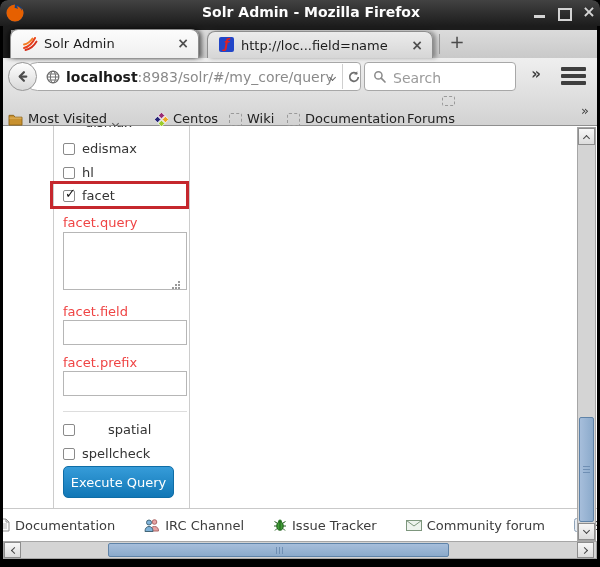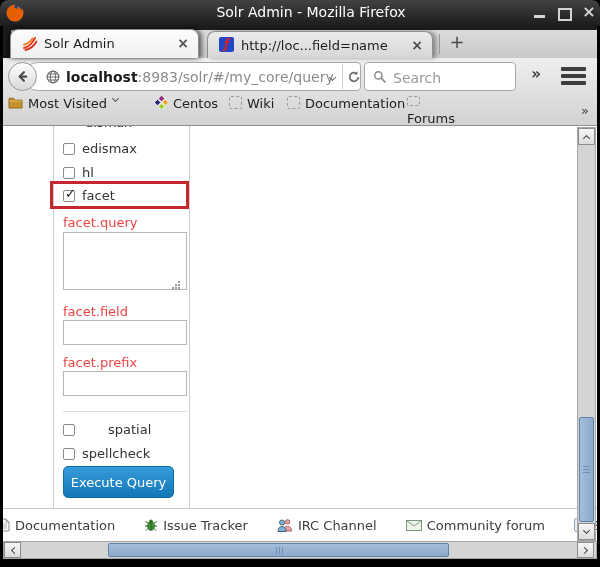--- a/index.html
+++ b/index.html
@@ -3,21 +3,21 @@
 <meta charset="utf-8">
 <style>
   html,body{margin:0;padding:0;background:#000;}
   #win{position:relative;width:600px;height:567px;background:#000;overflow:hidden;
        border-radius:8px 8px 0 0;font-family:"DejaVu Sans","Liberation Sans",sans-serif;}
   
   .titlebar{position:absolute;left:0;top:0;width:600px;height:26px;
             background:linear-gradient(#424242,#1c1c1c);border-radius:8px 8px 0 0;}
   .fxlogo{position:absolute;left:6px;top:4px;width:18px;height:18px;}
   .title{position:absolute;left:0;right:0;top:4px;text-align:center;
-         font-size:14px;font-weight:normal;color:#fdfdfd;padding-left:22px;}
+         font-size:14px;font-weight:bold;color:#fdfdfd;padding-left:22px;}
   .btn-min{position:absolute;left:534px;top:15px;width:11px;height:3px;background:#d4d4d4;}
   .btn-max{position:absolute;left:558px;top:8px;width:10px;height:9px;border:2px solid #d4d4d4;}
   .btn-close{position:absolute;left:581px;top:2px;width:16px;height:20px;
              font-size:16px;font-weight:bold;color:#d4d4d4;text-align:center;line-height:20px;}
   
   .tabstrip{position:absolute;left:3px;top:26px;width:594px;height:32px;
             background:linear-gradient(#dedede,#c9c9c9);}
   .strip-top{position:absolute;left:0;top:0;width:594px;height:4px;background:#1c1c1c;}
   .strip-darkleft{position:absolute;left:0;top:0;width:8px;height:32px;background:#1c1c1c;}
   .tab{position:absolute;box-sizing:border-box;border:1px solid #8e8e8e;border-bottom:none;
@@ -64,21 +64,21 @@
   .hbar{width:25px;height:4px;background:#3e3e3e;border-radius:1px;margin-bottom:3px;}
   
   .chv{display:inline-block;width:6px;height:6px;border-right:2px solid #555;
        border-bottom:2px solid #555;}
   .chv-down{transform:rotate(45deg);}
   .chv-up{transform:rotate(-135deg);}
   .chv-left{transform:rotate(135deg);}
   .chv-right{transform:rotate(-45deg);}
   .chv-sm{width:4px;height:4px;border-width:1.6px;}
   
-  .bm{position:absolute;top:38px;height:30px;display:flex;align-items:flex-start;gap:5px;
+  .bm{position:absolute;top:38px;height:30px;display:flex;align-items:flex-end;gap:5px;
       font-size:13px;color:#222;}
   .bm-ph{width:11px;height:11px;border:1px dashed #9a9a9a;border-radius:2px;}
   .bm-ovf{position:absolute;right:8px;top:38px;height:30px;line-height:30px;
           font-size:13px;color:#3e3e3e;}
   
   .content{position:absolute;left:3px;top:126px;width:594px;height:388px;background:#fff;}
   .fcol{position:absolute;left:50px;top:0;width:135px;height:382px;
         border-left:1px solid #ccc;border-right:1px solid #ccc;box-sizing:content-box;}
   .clipbox{position:absolute;left:31px;top:0;height:5px;overflow:hidden;}
   .clipbox span{display:block;margin-top:-11px;font-size:13px;color:#333;}
@@ -296,40 +296,40 @@
     <div class="flinks">
       <span class="flink">
         <svg viewBox="0 0 12 14" width="12" height="14">
           <path d="M1 1h7l3 3v9H1z" fill="#fbfbfb" stroke="#909090"></path>
           <path d="M8 1v3h3" fill="none" stroke="#909090"></path>
           <path d="M3 6h6M3 8h6M3 10h6" stroke="#b5b5b5"></path>
         </svg>
         <span>Documentation</span>
       </span>
       <span class="flink">
+        <svg viewBox="0 0 16 14" width="16" height="14">
+          <circle cx="10.5" cy="4" r="2.3" fill="#e8a2a2" stroke="#a66"></circle>
+          <path d="M6.5 13c0-3 1.5-4.5 4-4.5s4 1.5 4 4.5z" fill="#e8a2a2" stroke="#a66"></path>
+          <circle cx="5" cy="4.5" r="2.5" fill="#7fb2d9" stroke="#467"></circle>
+          <path d="M1 13.5C1 10 2.8 8.5 5 8.5s4 1.5 4 5z" fill="#7fb2d9" stroke="#467"></path>
+        </svg>
+        <span>IRC Channel</span>
+      </span>
+      <span class="flink">
         <svg viewBox="0 0 14 14" width="14" height="14">
           <g stroke="#1e5c1a" stroke-width="1">
               <path d="M4 5 1.5 3.5M4 8H1M4 10.5 2 12.5M10 5l2.5-1.5M10 8h3M10 10.5l2 2" fill="none"></path>
             </g>
           <circle cx="7" cy="3.2" r="1.8" fill="#2e7d2a"></circle>
           <ellipse cx="7" cy="8" rx="3.2" ry="4.2" fill="#3f9c35" stroke="#1e5c1a"></ellipse>
           <path d="M7 4.5v7" stroke="#1e5c1a"></path>
         </svg>
         <span>Issue Tracker</span>
       </span>
       <span class="flink">
-        <svg viewBox="0 0 16 14" width="16" height="14">
-          <circle cx="10.5" cy="4" r="2.3" fill="#e8a2a2" stroke="#a66"></circle>
-          <path d="M6.5 13c0-3 1.5-4.5 4-4.5s4 1.5 4 4.5z" fill="#e8a2a2" stroke="#a66"></path>
-          <circle cx="5" cy="4.5" r="2.5" fill="#7fb2d9" stroke="#467"></circle>
-          <path d="M1 13.5C1 10 2.8 8.5 5 8.5s4 1.5 4 5z" fill="#7fb2d9" stroke="#467"></path>
-        </svg>
-        <span>IRC Channel</span>
-      </span>
-      <span class="flink">
         <svg viewBox="0 0 16 11" width="16" height="11">
           <rect x="0.5" y="0.5" width="15" height="10" fill="#eef3ee" stroke="#7d967d"></rect>
           <path d="M0.5 0.5 8 6l7.5-5.5" fill="none" stroke="#7d967d"></path>
         </svg>
         <span>Community forum</span>
       </span>
       <span class="flink">
         <svg viewBox="0 0 14 14" width="14" height="14">
           <rect x="0.5" y="0.5" width="13" height="13" rx="2" fill="#e8edf3" stroke="#8fa3b8"></rect>
           <path d="M6 5 4 7l2 2M8 5l2 2-2 2" fill="none" stroke="#4a6077" stroke-width="1.2"></path>

